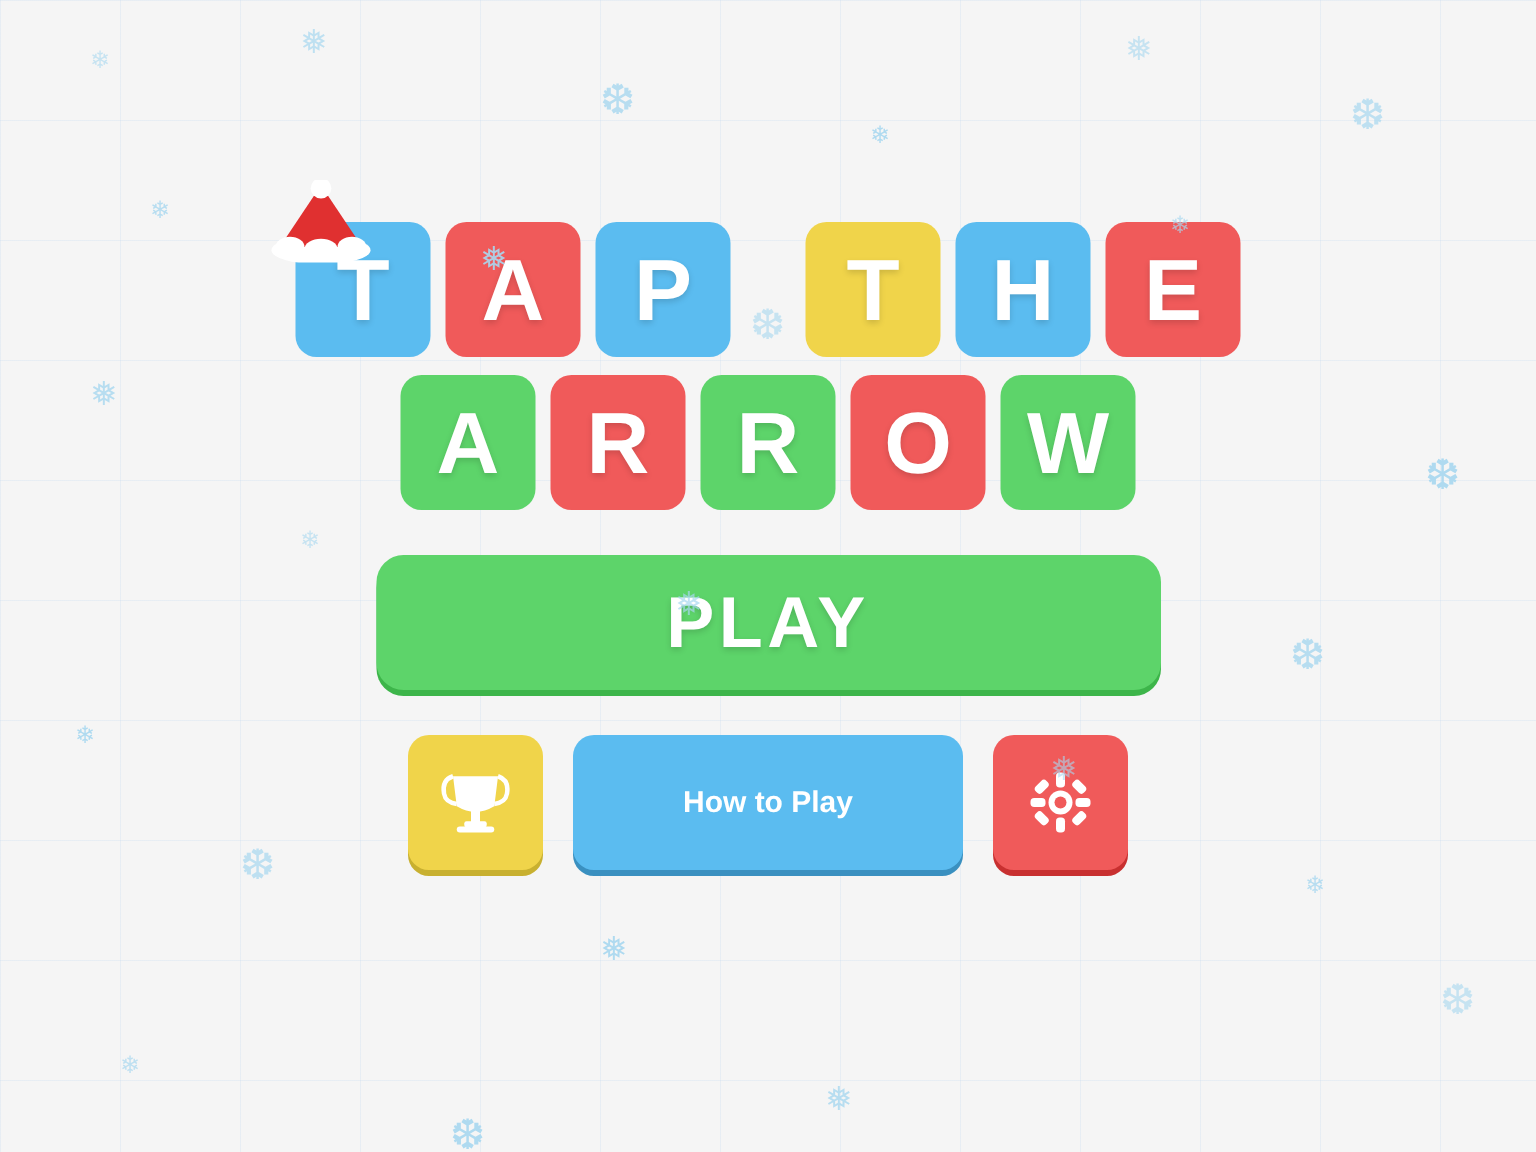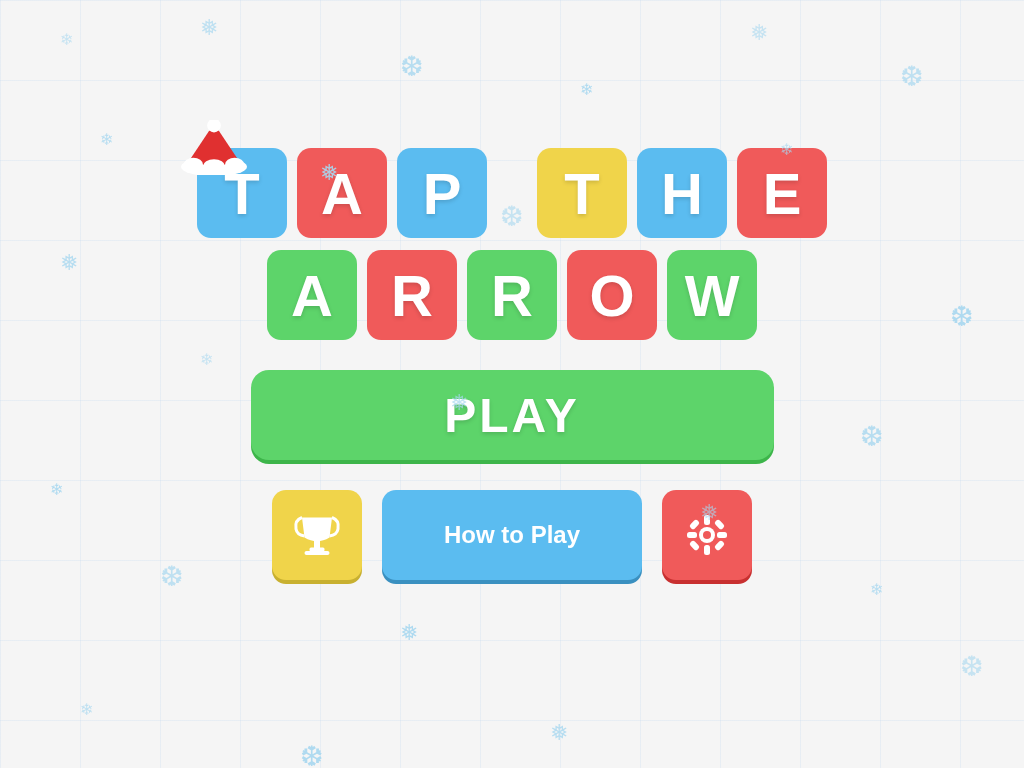--- a/index.html
+++ b/index.html
@@ -126,21 +126,21 @@
       height: 50px;
       fill: white;
     }
 
     .how-to-play-btn {
       background-color: #5bbcf0;
       border: none;
       border-radius: 14px;
       width: 260px;
       height: 90px;
-      font-size: 24px;
+      font-size: 20px;
       font-weight: 700;
       color: white;
       cursor: pointer;
       font-family: 'Arial Rounded MT Bold', Arial, sans-serif;
       box-shadow: 0 4px 0 #3a90c0;
     }
 
     
     .snowflake {
       position: absolute;

